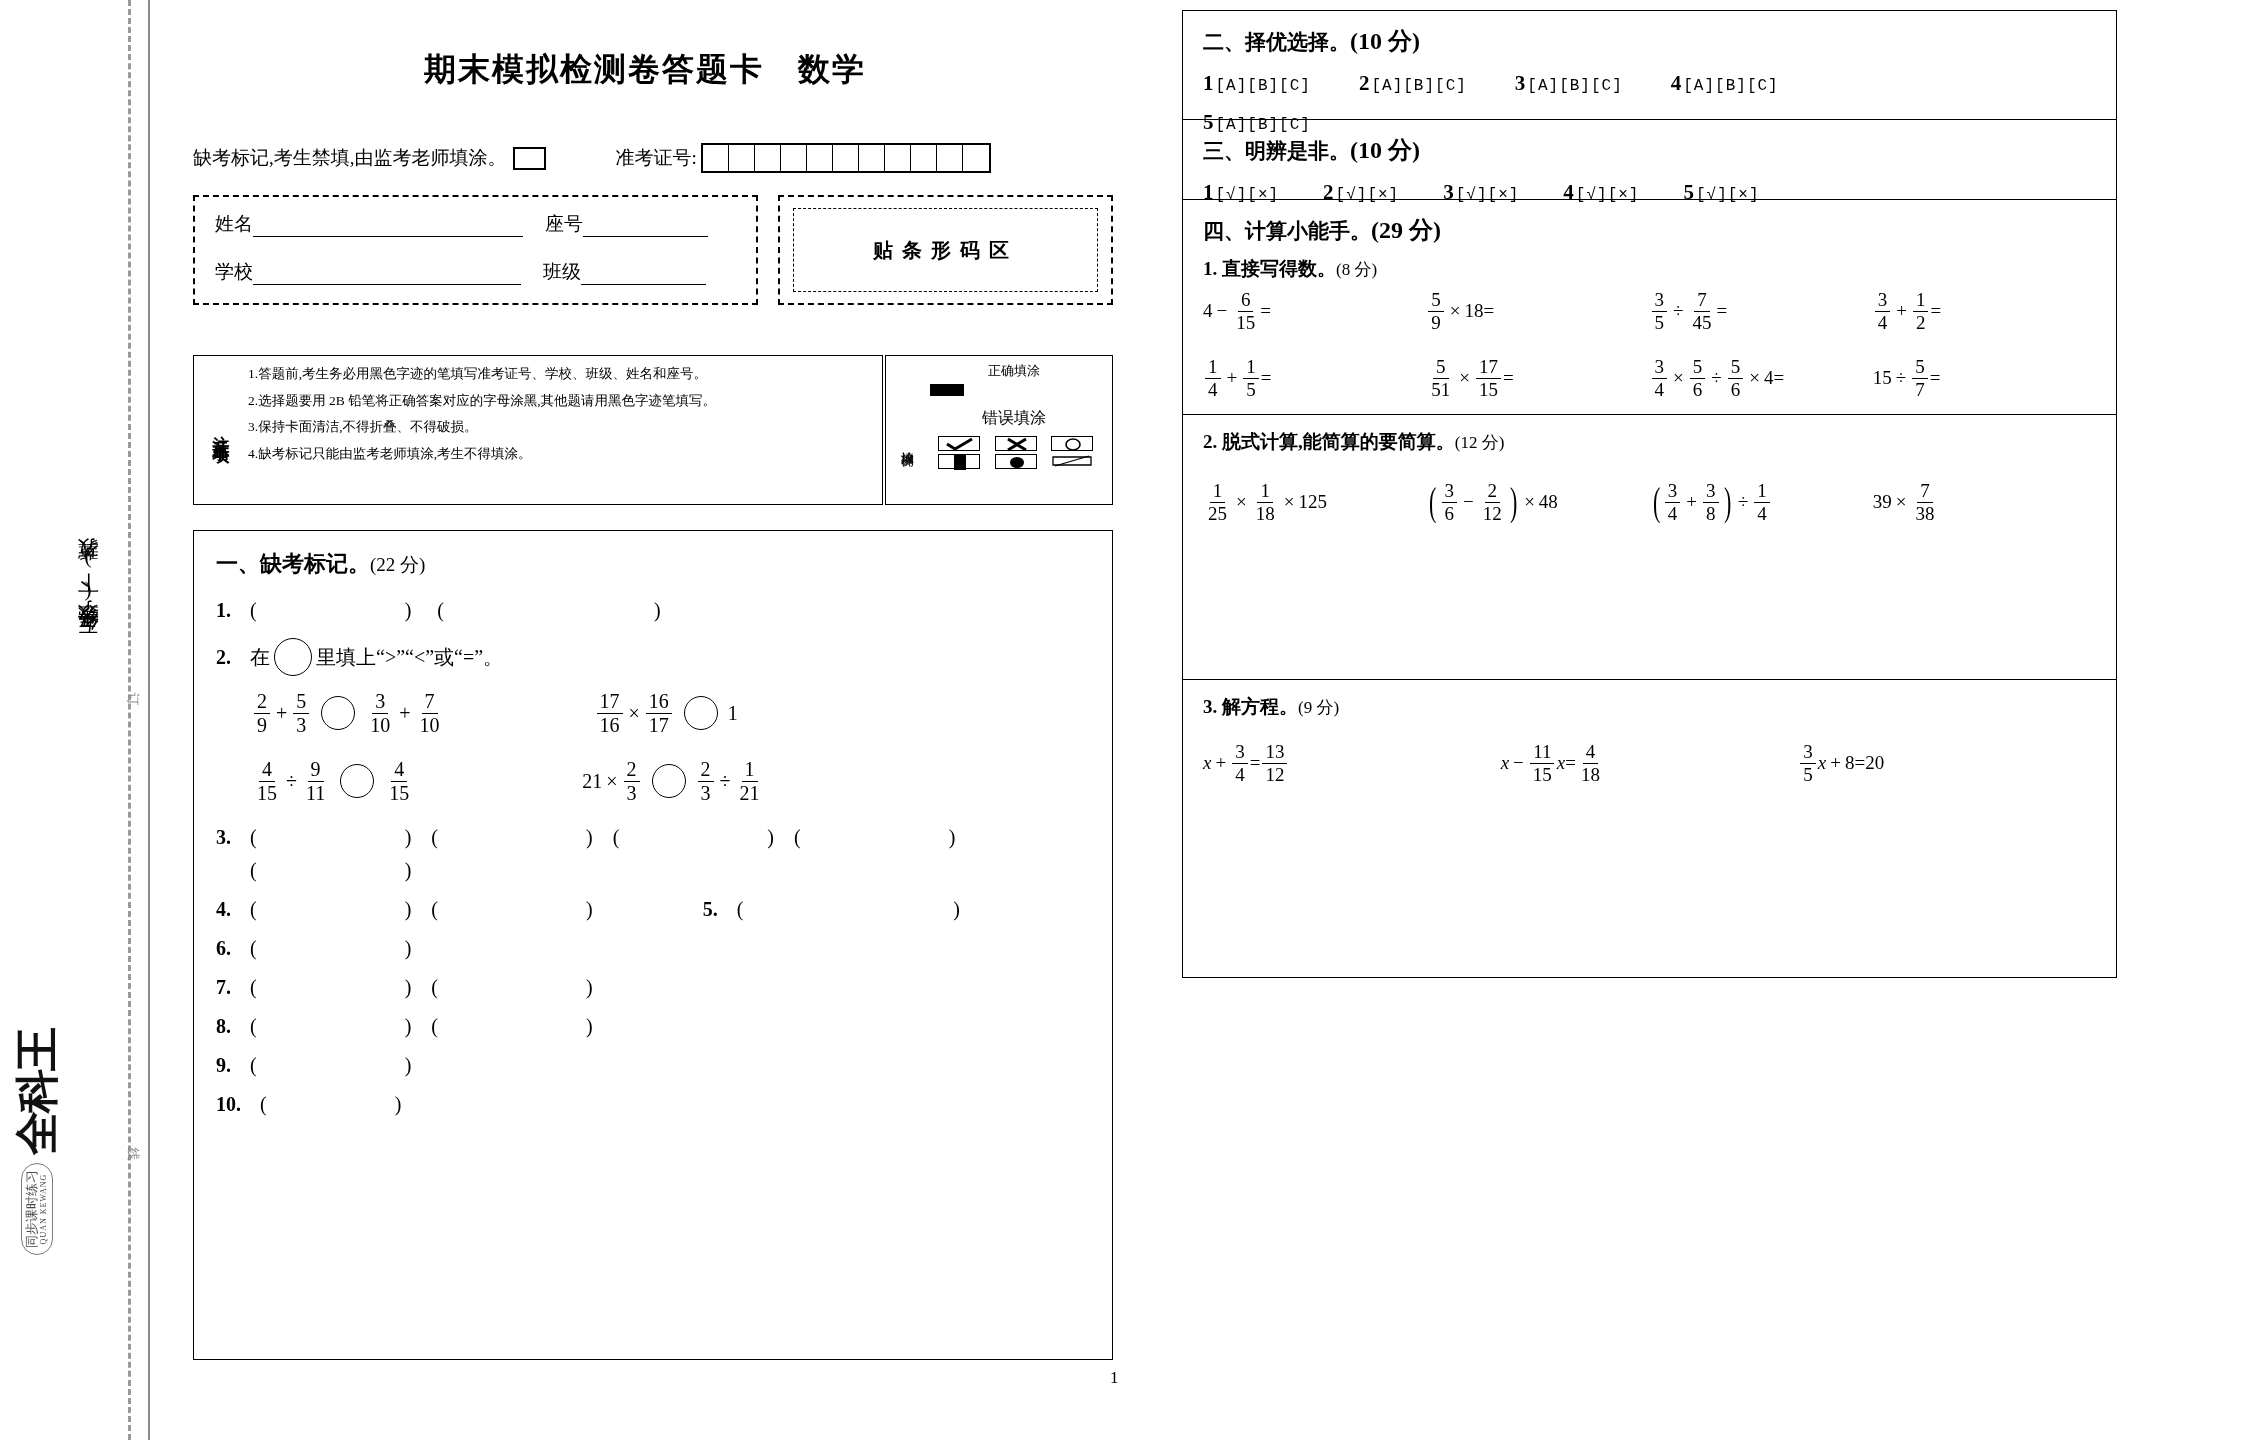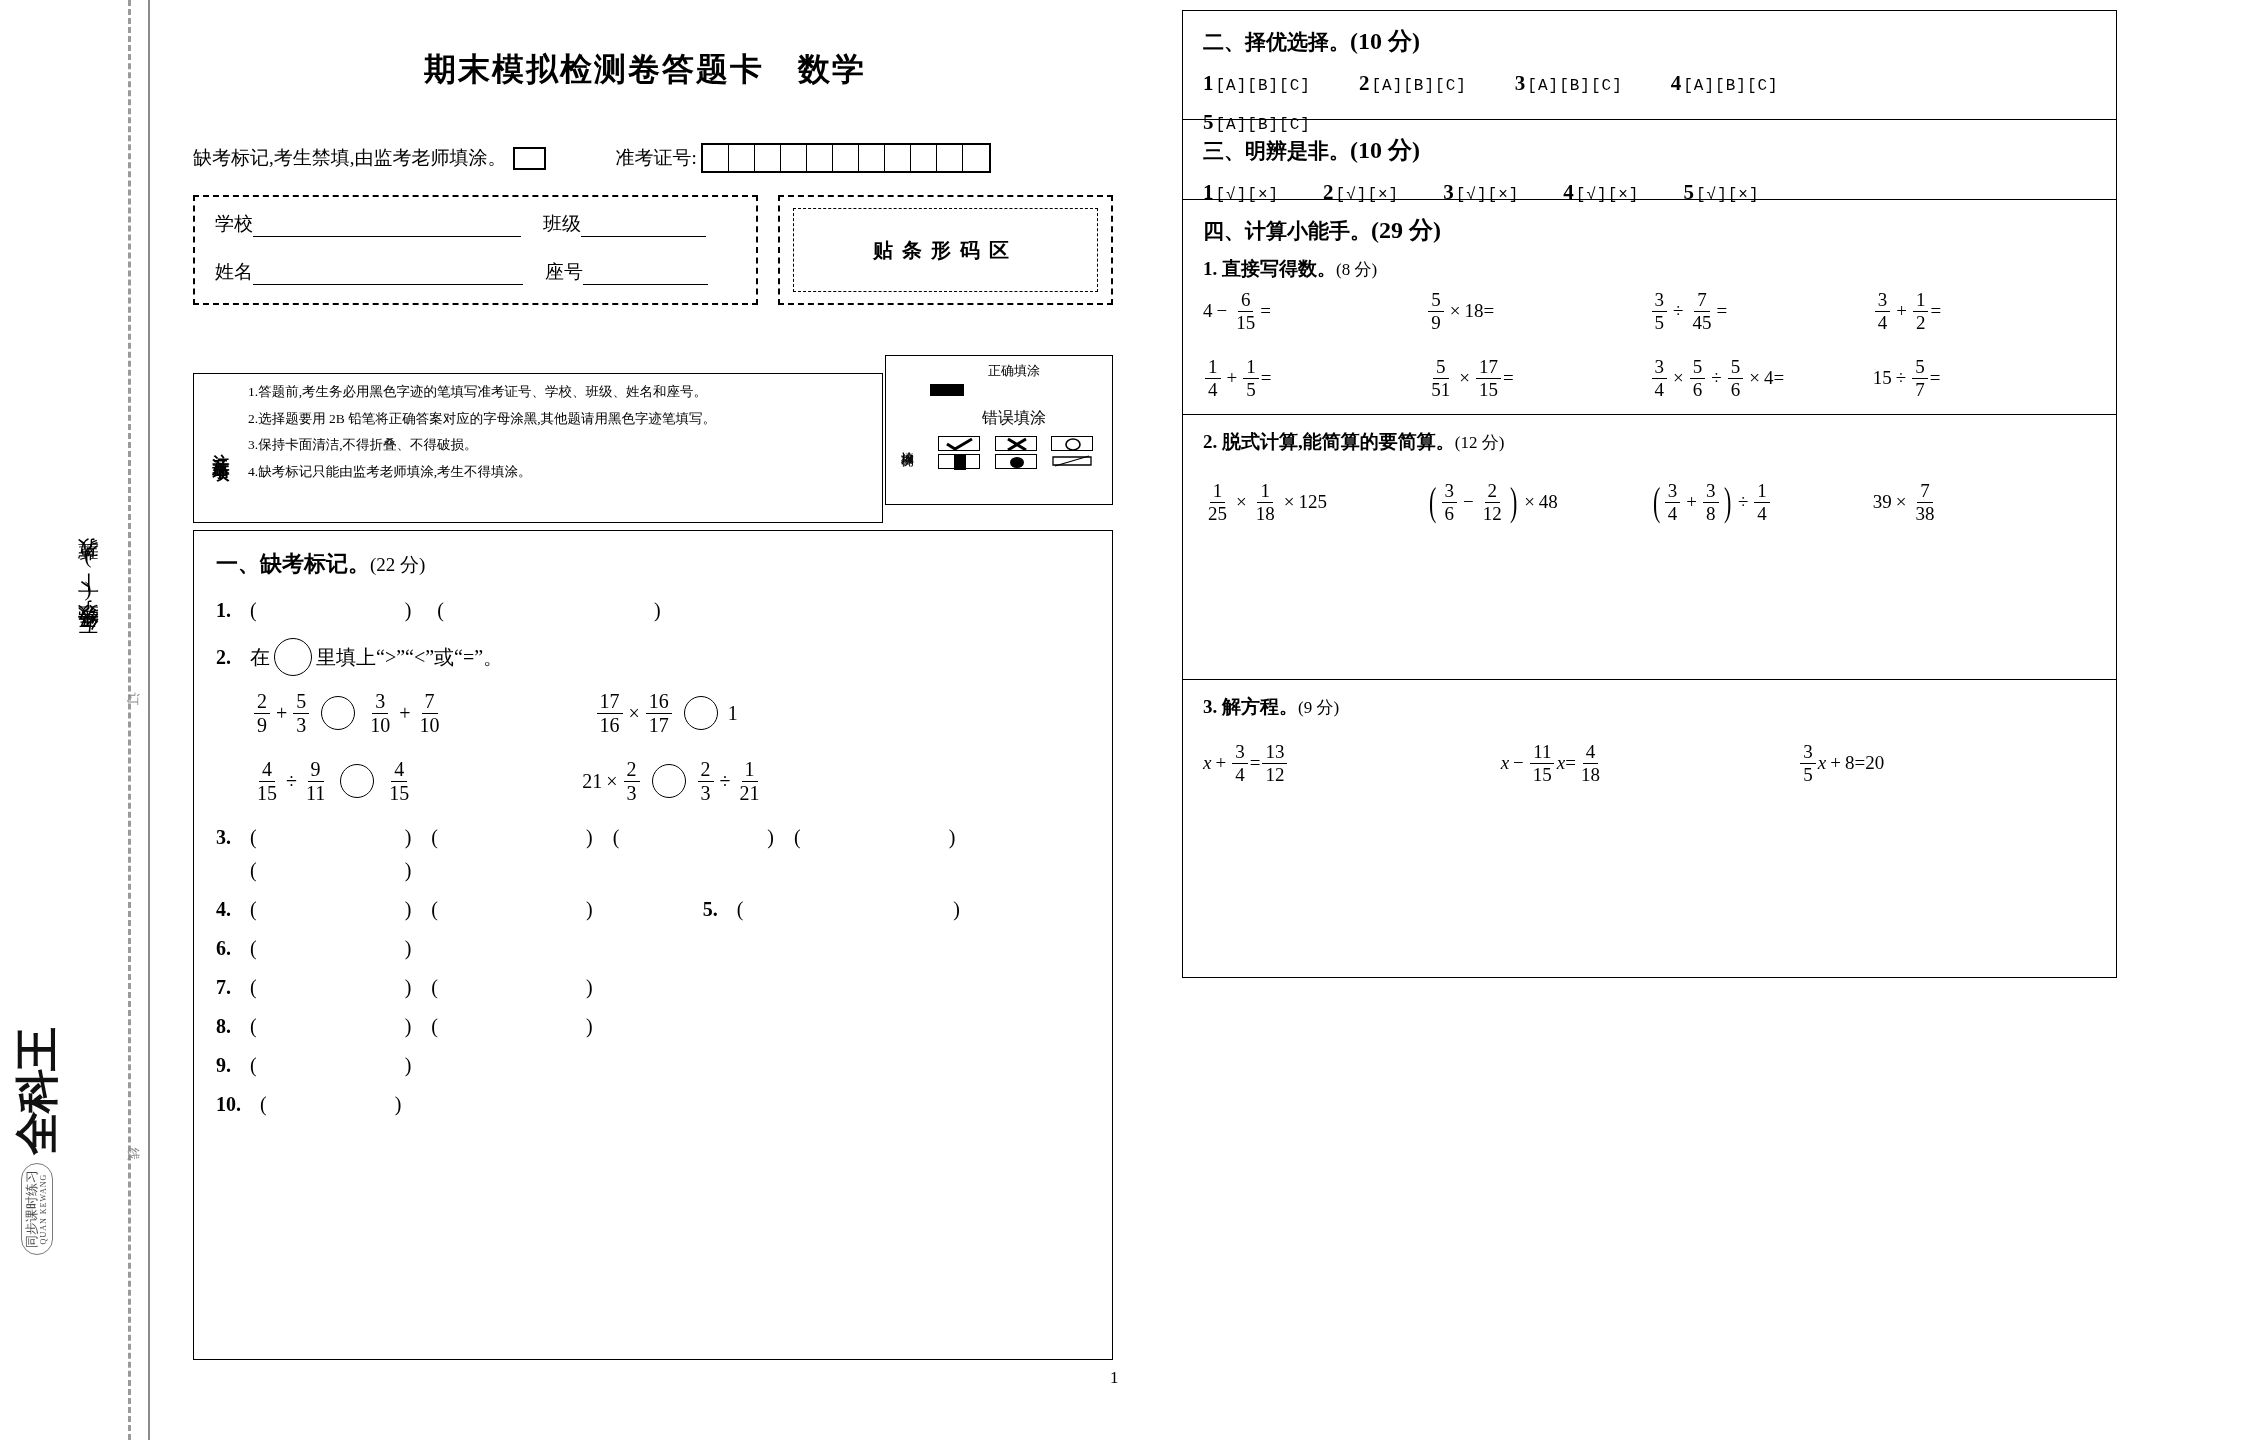--- a/index.html
+++ b/index.html
@@ -144,21 +144,20 @@
     font-size: 20px; letter-spacing: 9px; font-weight: bold;
   }
 
   
   .notice-box {
     position: absolute;
     left: 193px; top: 355px;
     width: 690px; height: 150px;
     border: 1.8px solid #000;
     display: flex;
-    margin-top: 18px;
   }
   .notice-title {
     width: 54px;
     display: flex; align-items: center; justify-content: center;
     font-size: 17px; font-weight: bold;
     writing-mode: vertical-rl; text-orientation: upright;
     letter-spacing: 4px;
   }
   .notice-items { flex: 1; padding: 11px 4px 0 0; }
   .notice-item { font-size: 13.5px; margin-bottom: 13px; line-height: 1; white-space: nowrap; }
@@ -288,32 +287,32 @@
         <span class="admit-cell"></span>
         <span class="admit-cell"></span>
         <span class="admit-cell"></span>
         <span class="admit-cell"></span>
         <span class="admit-cell"></span>
       </span>
   </div>
 
   <div class="info-box">
     <div class="info-line">
+      <span class="info-label">姓名</span>
+      <span class="ul ul-name"></span>
+      <span class="gap"></span>
+      <span class="info-label">座号</span>
+      <span class="ul ul-seat"></span>
+    </div>
+    <div class="info-line">
       <span class="info-label">学校</span>
       <span class="ul ul-long"></span>
       <span class="gap"></span>
       <span class="info-label">班级</span>
       <span class="ul ul-mid"></span>
-    </div>
-    <div class="info-line">
-      <span class="info-label">姓名</span>
-      <span class="ul ul-name"></span>
-      <span class="gap"></span>
-      <span class="info-label">座号</span>
-      <span class="ul ul-seat"></span>
     </div>
   </div>
 
   <div class="barcode-box">
     <div class="barcode-inner">贴条形码区</div>
   </div>
 
   <div class="notice-box">
     <div class="notice-title">注意事项</div>
     <div class="notice-items" id="notice-items">

